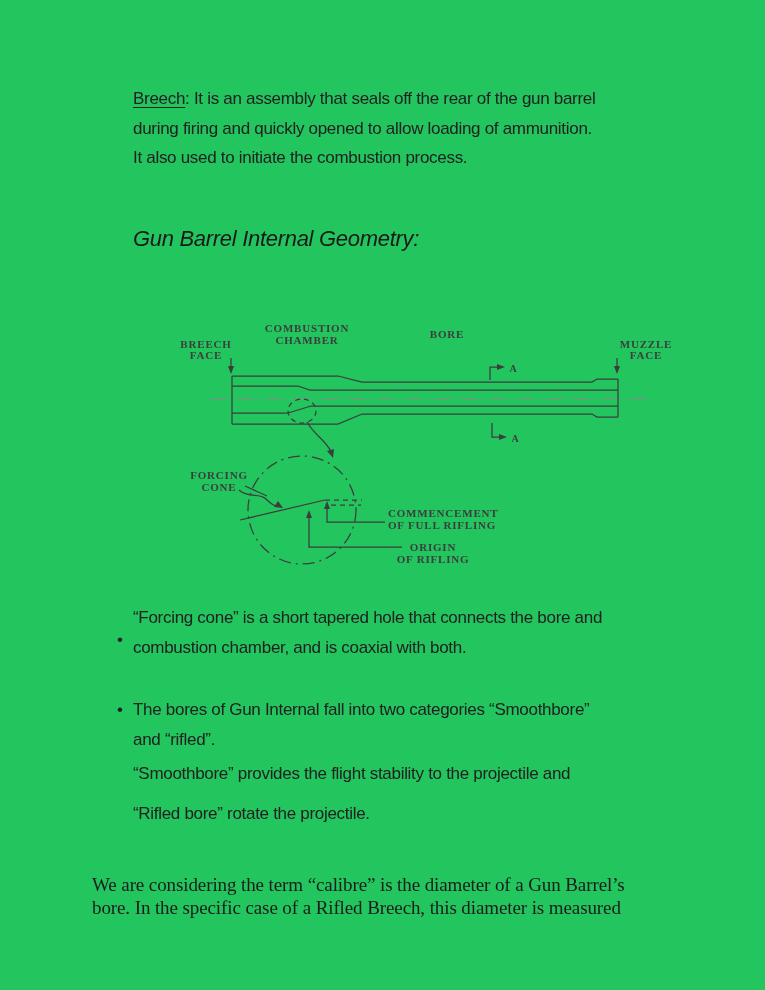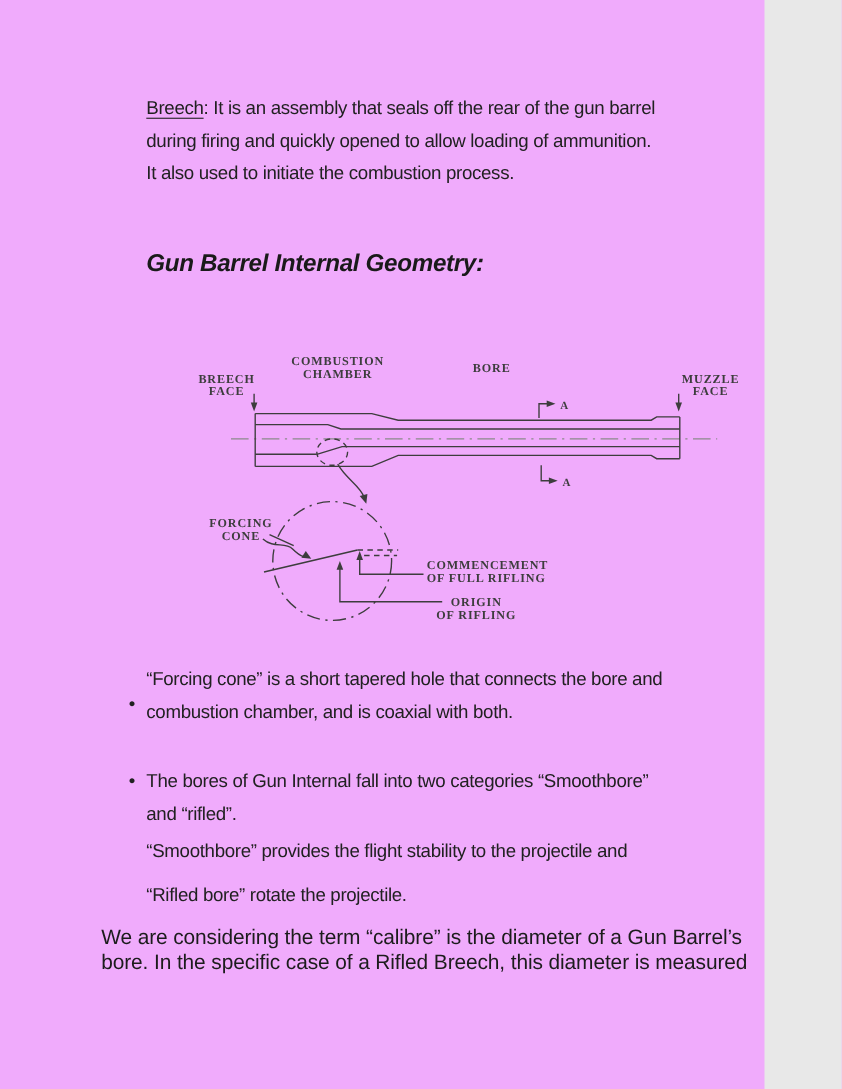--- a/index.html
+++ b/index.html
@@ -1,38 +1,38 @@
 <!DOCTYPE html>
 <html><head>
 <meta charset="utf-8">
 <style>
   html,body{margin:0;padding:0;background:#e8e8e8;}
   .page{
     position:relative;
-    width:695px;height:990px;
-    background:#f0abfc;
+    width:765px;height:990px;
+    background:#22c55e;
     overflow:hidden;
     font-family:"Liberation Sans",sans-serif;
     color:#212121;
   }
   .para{position:absolute;font-size:17px;line-height:29.5px;letter-spacing:-0.3px;color:#212121;}
   .tline{white-space:nowrap;}
   .ul{text-decoration:underline;text-underline-offset:3px;}
   .heading{
     position:absolute;left:133px;top:226px;
-    font-size:22px;font-weight:bold;font-style:italic;
+    font-size:22px;font-weight:normal;font-style:italic;
     letter-spacing:-0.3px;color:#1a1a1a;white-space:nowrap;
   }
   .bullet-dot{
     position:absolute;left:113px;width:14px;
     font-size:17px;line-height:29.5px;color:#212121;text-align:center;
   }
   .closing{
-    position:absolute;left:92px;top:842px;
-    font-family:Liberation Sans, sans-serif;
+    position:absolute;left:92px;top:874px;
+    font-family:Liberation Serif, serif;
     font-size:19px;line-height:22.5px;letter-spacing:-0.1px;color:#1c1c1c;
   }
   .diagram{position:absolute;left:165px;top:310px;}
   .diagram text{
     font-family:"Liberation Serif",serif;
     font-weight:bold;fill:#3d3d3d;
     font-size:11px;letter-spacing:0.8px;
   }
   .diagram .ink{stroke:#3d3d3d;stroke-width:1.25;fill:none;}
   .diagram .ctr{stroke:#8a8a8a;stroke-width:1;fill:none;}

